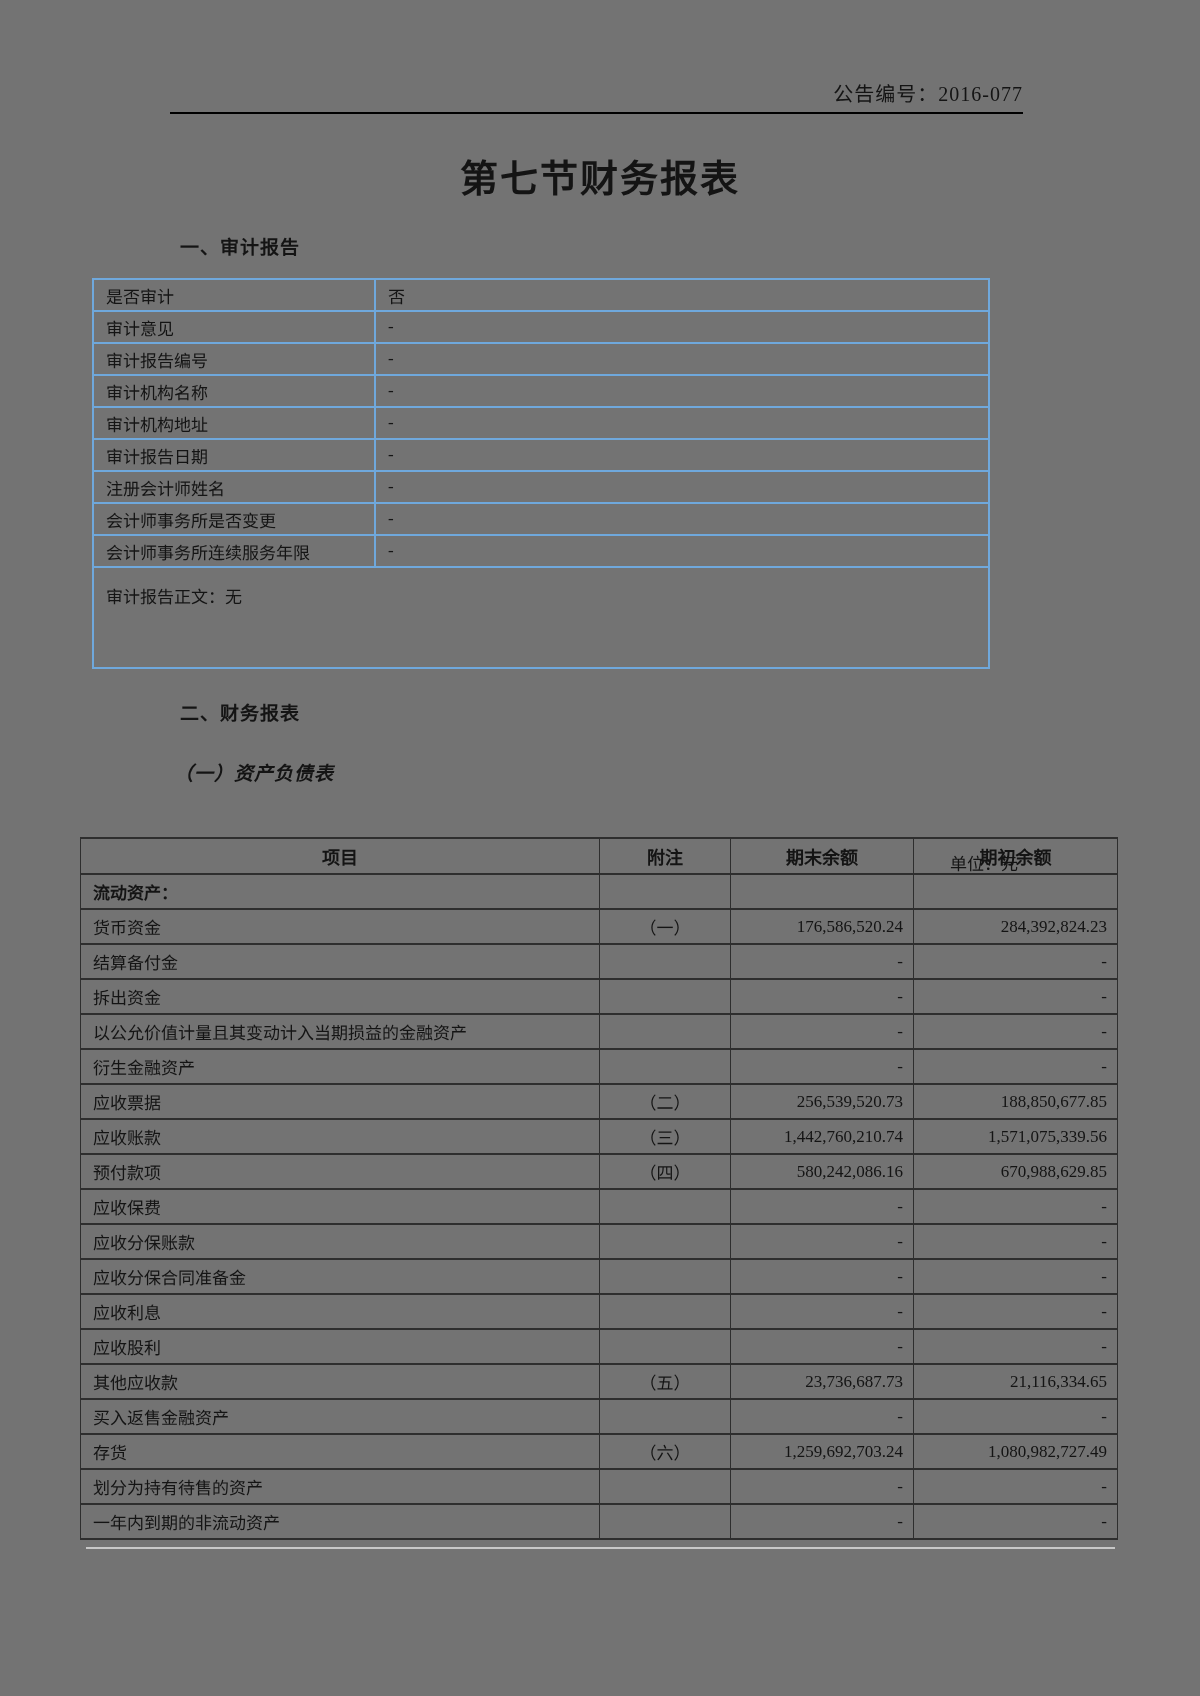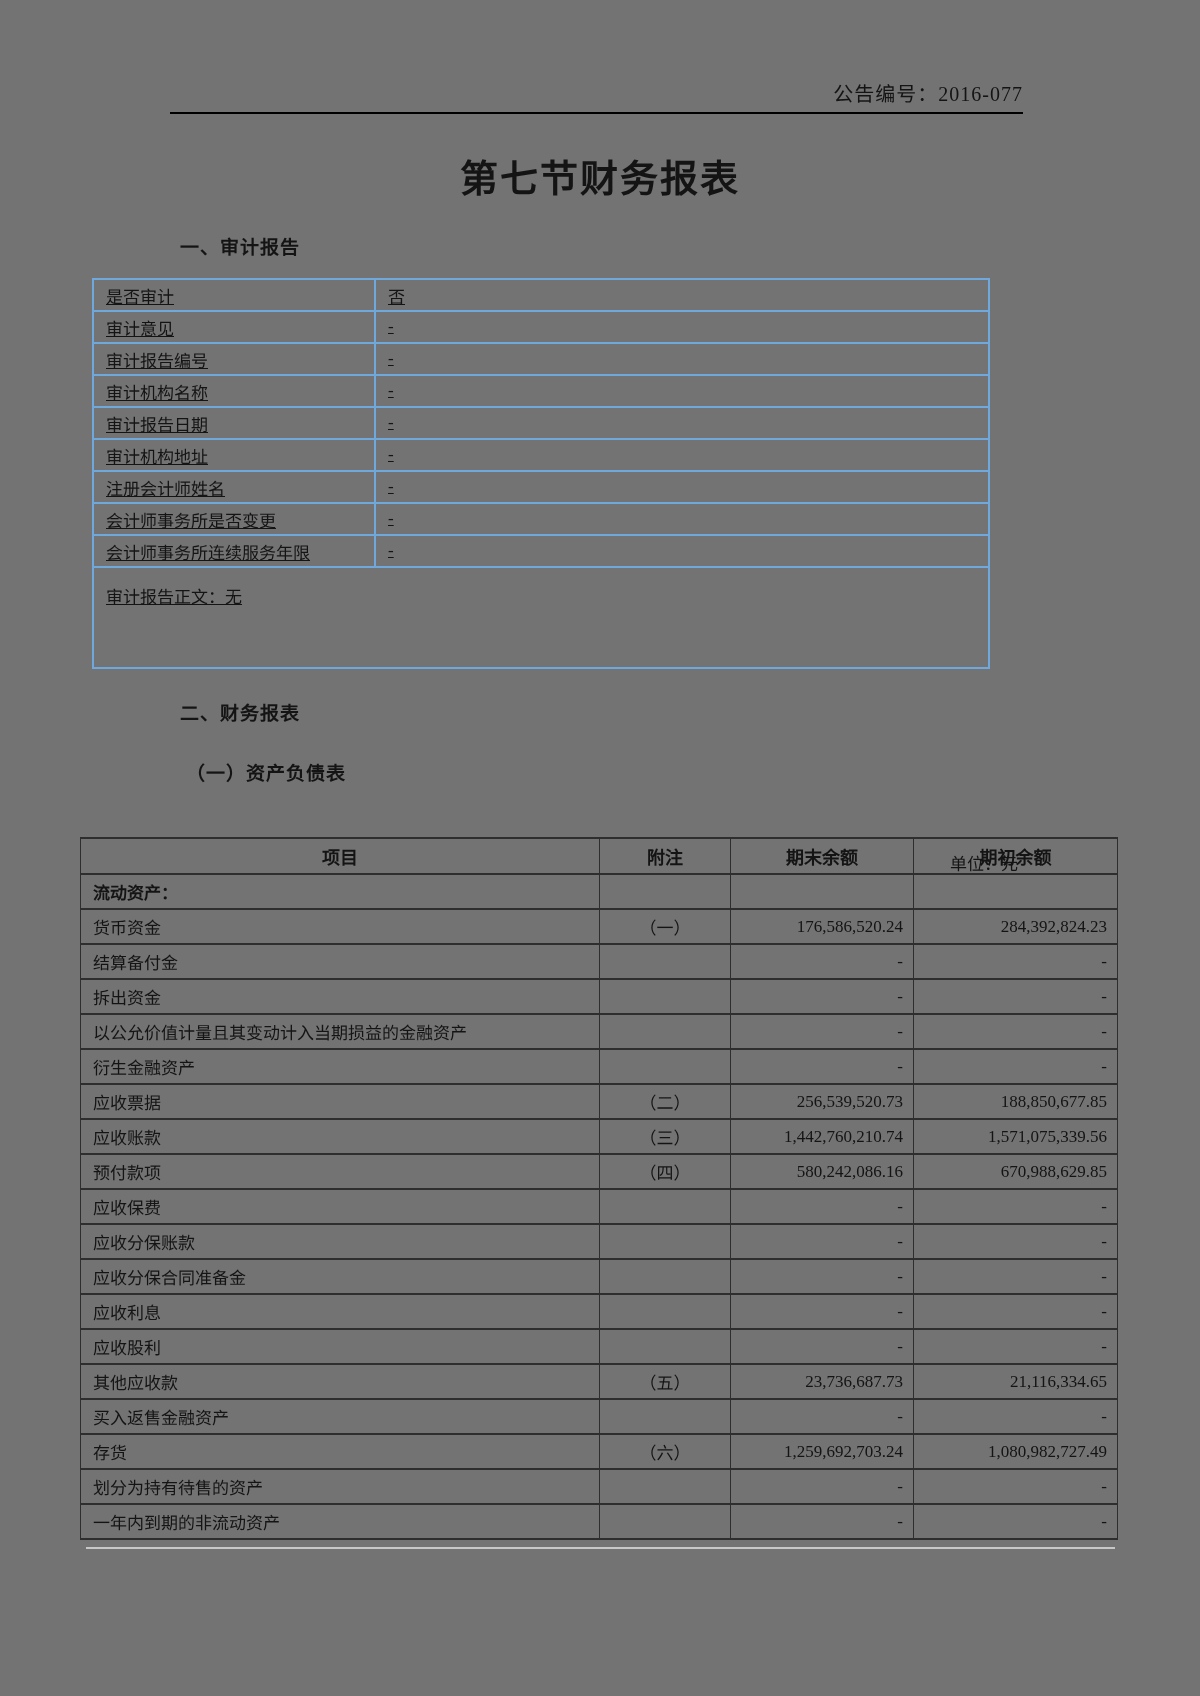--- a/index.html
+++ b/index.html
@@ -23,28 +23,28 @@
   }
   .doc-title{
     position:absolute;top:148px;left:0;width:1200px;text-align:center;
     font-size:38px;font-weight:bold;letter-spacing:2px;
   }
   .sec-heading{
     position:absolute;font-size:19px;font-weight:bold;letter-spacing:1px;white-space:nowrap;
   }
   .h-audit{top:232px;left:180px;}
   .h-statements{top:698px;left:180px;}
-  .h-balance{top:758px;left:186px;}
+  .h-balance{top:758px;left:174px;font-style:italic;}
   .unit-label{
     position:absolute;top:802px;left:80px;width:938px;text-align:right;font-size:17px;margin-top:48px;
   }
   table{border-collapse:collapse;table-layout:fixed;}
   
   .audit{
-    position:absolute;top:278px;left:92px;width:898px;text-decoration:underline;
+    position:absolute;top:278px;left:92px;width:898px;
   }
   .audit td{
     border:2px solid var(--audit-border);
     height:30px;font-size:17px;padding:0 0 0 12px;vertical-align:middle;
     overflow:hidden;white-space:nowrap;
   }
   .audit .a-label{width:268px;}
   .audit .a-full{height:84px;vertical-align:top;padding-top:15px;}
   
   .bs{
@@ -95,25 +95,25 @@
         </tr>
         <tr>
           <td class="a-label">审计报告编号</td>
           <td class="a-value">-</td>
         </tr>
         <tr>
           <td class="a-label">审计机构名称</td>
           <td class="a-value">-</td>
         </tr>
         <tr>
+          <td class="a-label">审计机构地址</td>
+          <td class="a-value">-</td>
+        </tr>
+        <tr>
           <td class="a-label">审计报告日期</td>
-          <td class="a-value">-</td>
-        </tr>
-        <tr>
-          <td class="a-label">审计机构地址</td>
           <td class="a-value">-</td>
         </tr>
         <tr>
           <td class="a-label">注册会计师姓名</td>
           <td class="a-value">-</td>
         </tr>
         <tr>
           <td class="a-label">会计师事务所是否变更</td>
           <td class="a-value">-</td>
         </tr>

